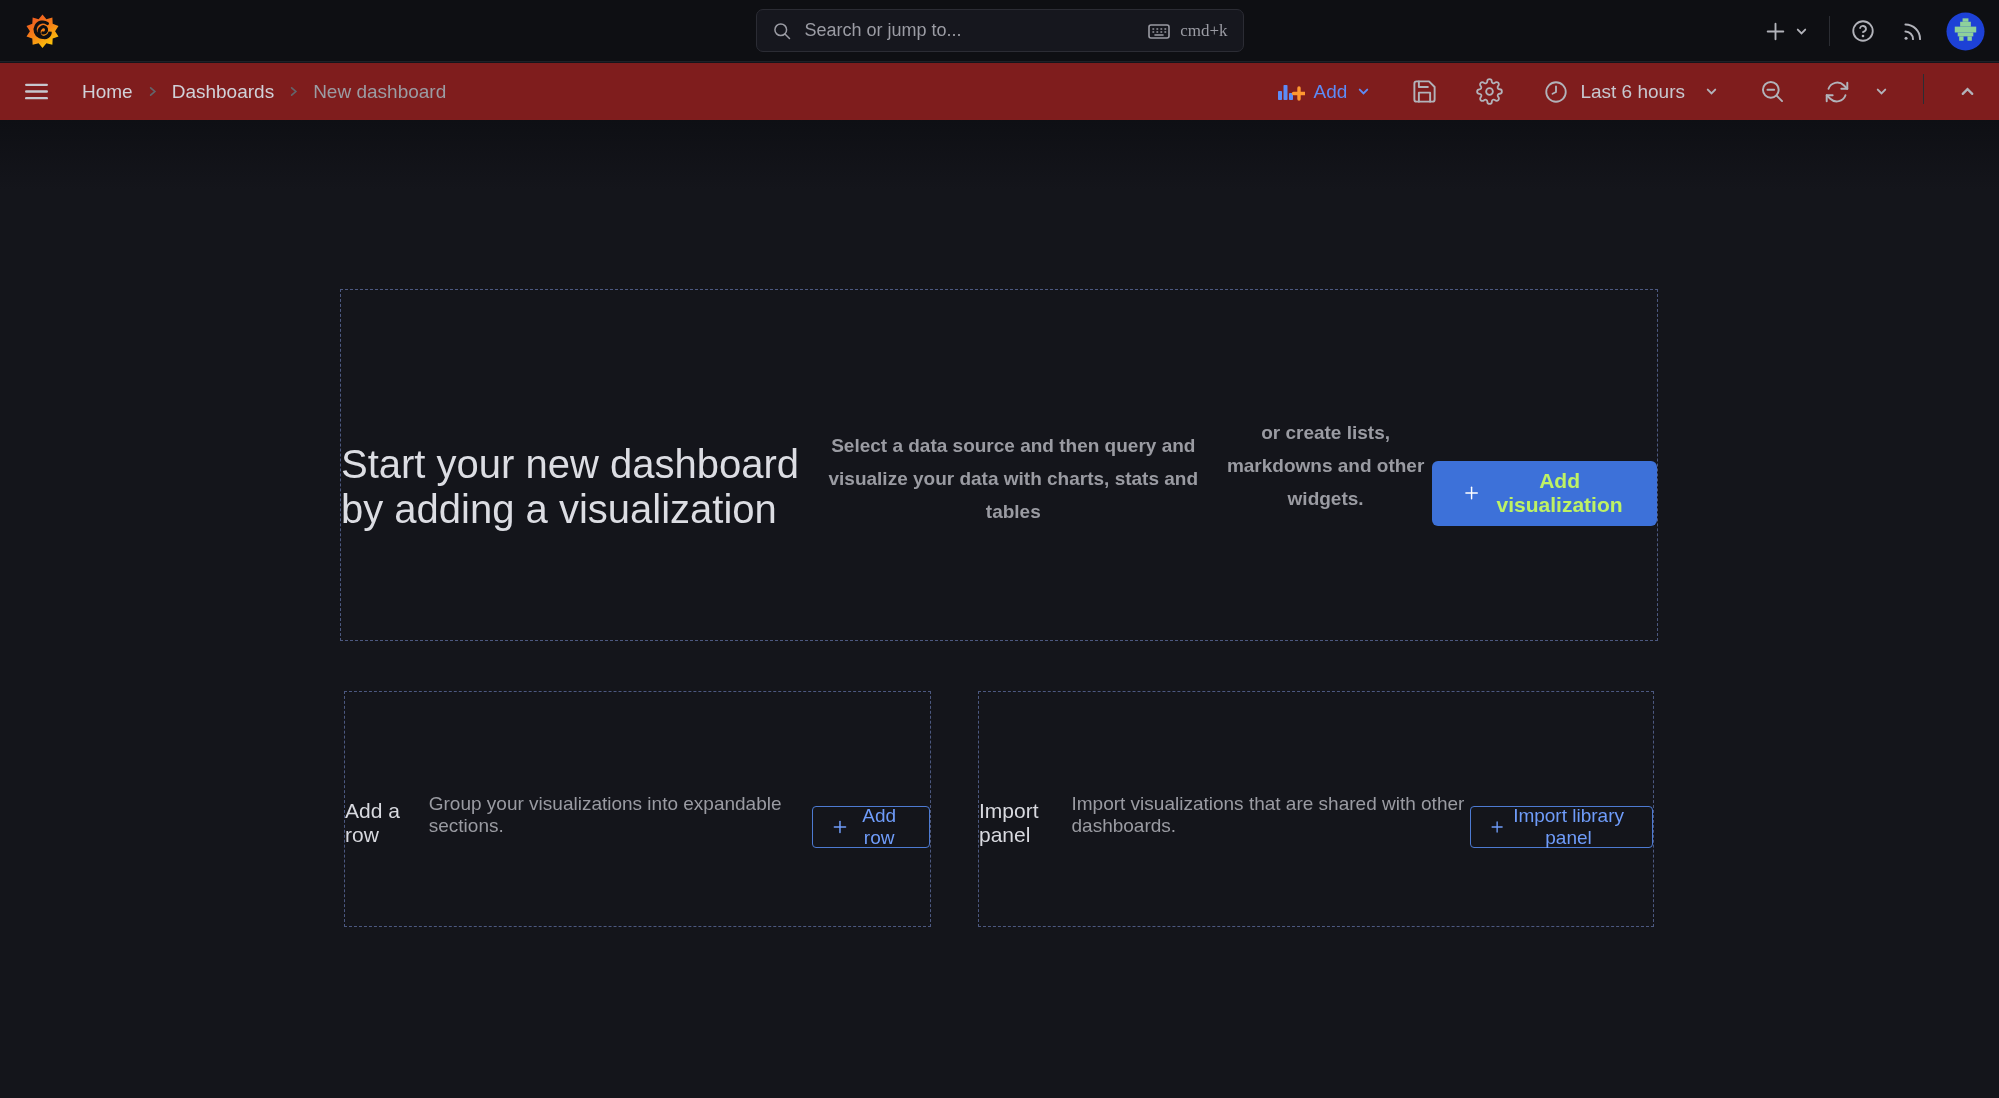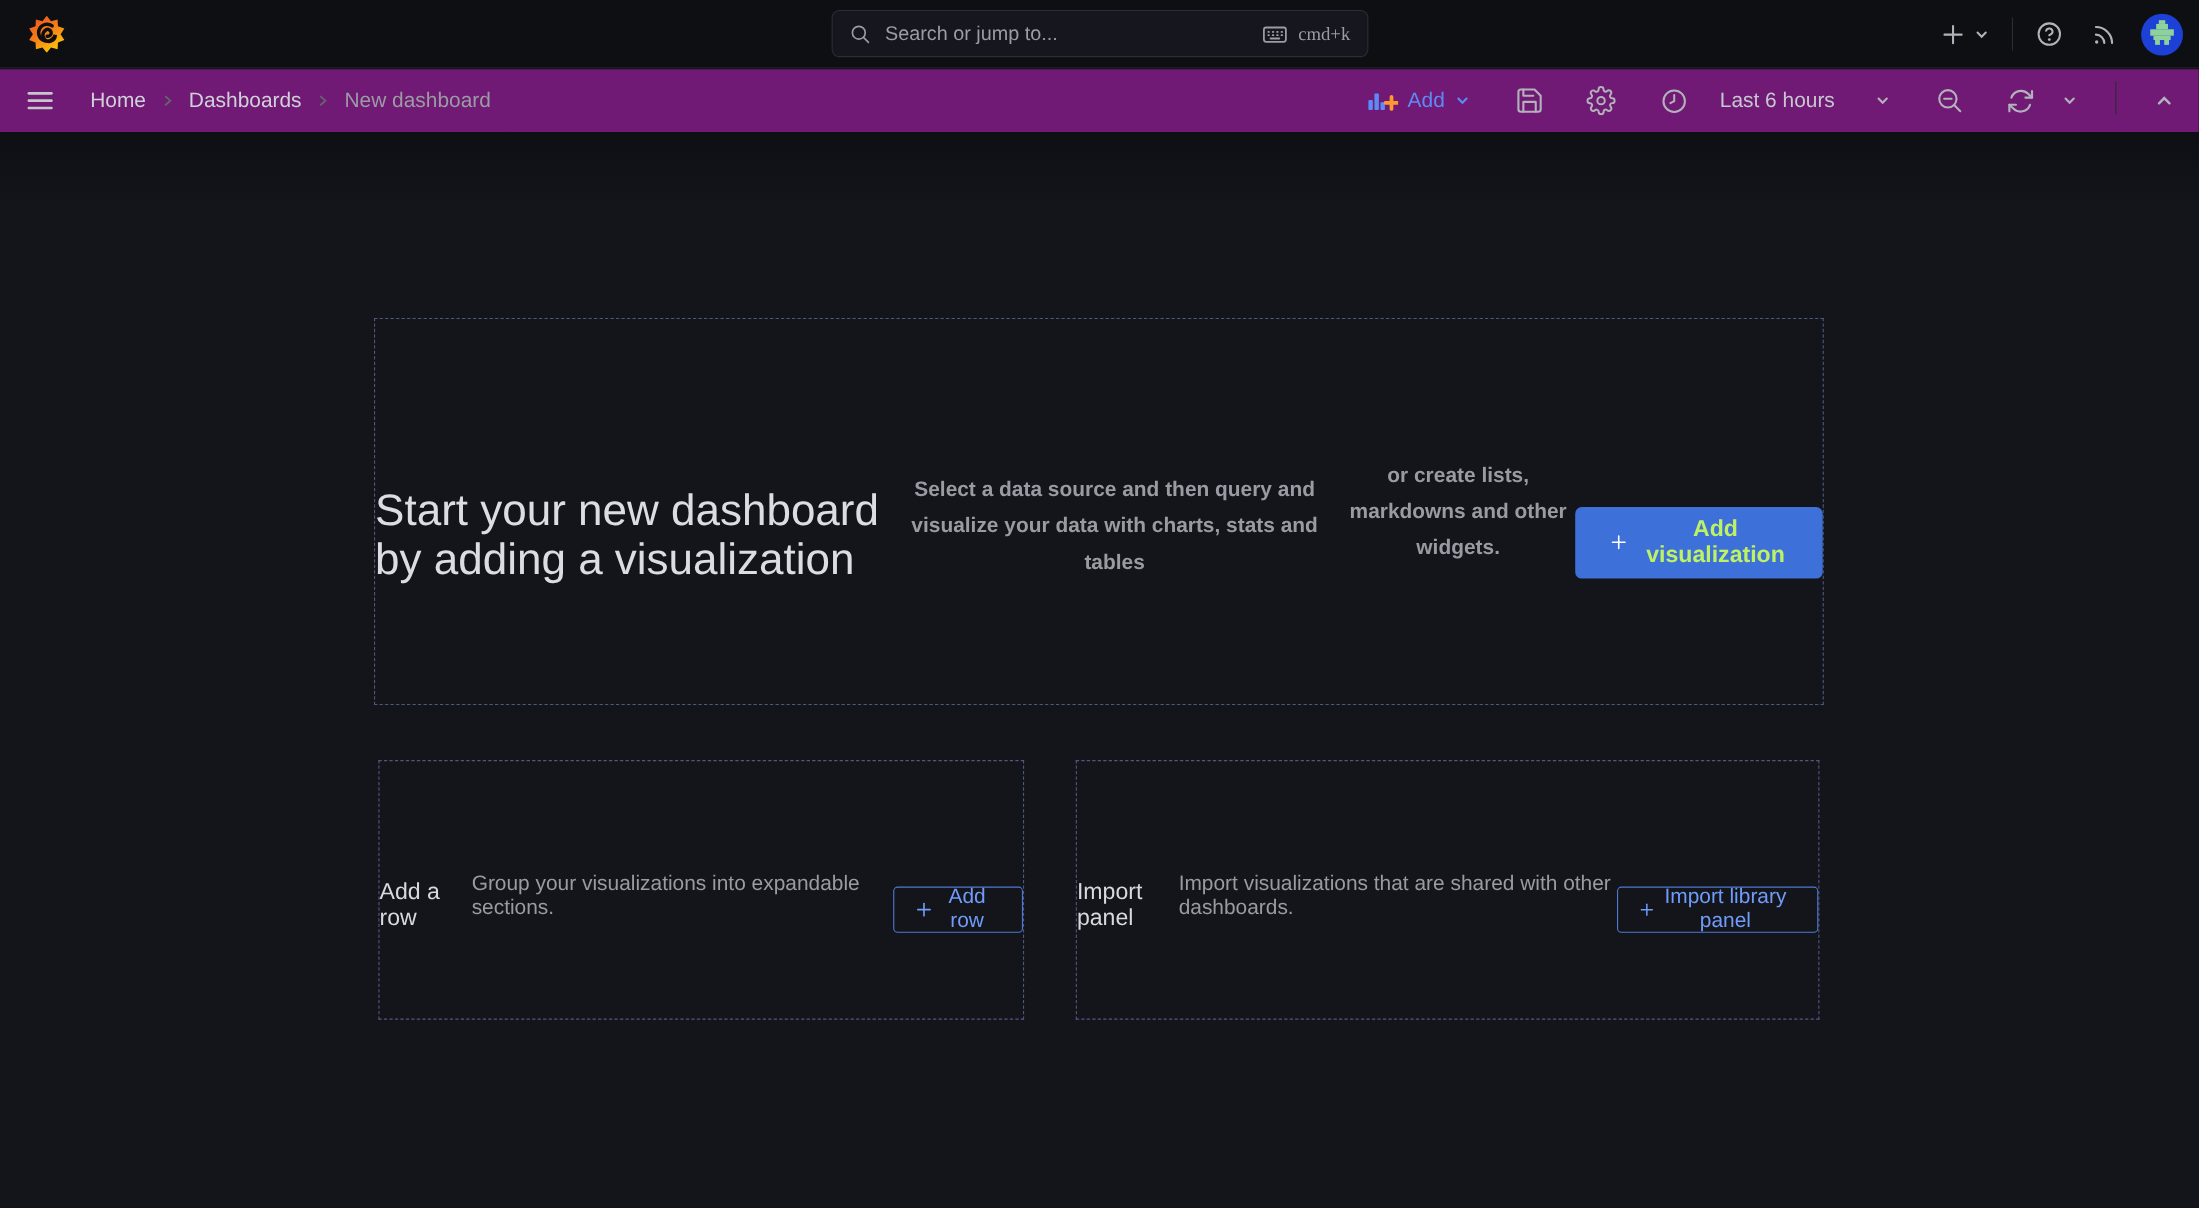--- a/index.html
+++ b/index.html
@@ -15,28 +15,28 @@
     padding:1px 15px; gap:11px; color:#9b9ca4; cursor:text; }
   .search-input { flex:1; background:transparent; border:none; outline:none; color:#d5d6dd; font-size:18px; font-family:inherit; min-width:0; }
   .search-input::placeholder { color:#9b9ca4; opacity:1; }
   .kbd-hint { display:flex; align-items:center; gap:9px; font-size:17px; color:#9b9ca4; white-space:nowrap;font-family:Liberation Serif, serif; }
   .topbar-right { position:absolute; right:14px; top:0; height:62px; display:flex; align-items:center; gap:16px; }
   .icon-btn { display:flex; align-items:center; justify-content:center; background:none; border:none; padding:4px; color:#b2b3ba; cursor:pointer; }
   .vdivider { width:1px; height:30px; background:#2b2d33; }
   .avatar-btn { background:none; border:none; padding:0; cursor:pointer; display:flex; }
 
   
-  .toolbar { position:absolute; top:63px; left:0; right:0; height:57px; background:#701a75; display:flex; align-items:center; padding:0 18px; }
+  .toolbar { position:absolute; top:63px; left:0; right:0; height:57px; background:#7f1d1d; display:flex; align-items:center; padding:0 18px; }
   .breadcrumb { display:flex; align-items:center; gap:13px; margin-left:27px; font-size:19px; }
   .crumb-link { color:#d0d1d8; font-weight:500; cursor:pointer; }
   .crumb-current { color:#9b9ca3; font-weight:400; }
   .crumb-sep { display:flex; color:#63656c; }
   .toolbar-right { margin-left:auto; display:flex; gap:30px; }
   .addpanel-btn { display:flex; align-items:center; gap:9px; background:none; border:none; color:#5d8bf6; font-size:19px; font-weight:500; font-family:inherit; cursor:pointer; }
-  .timepicker-btn { display:flex; align-items:center; gap:28px; background:none; border:none; color:#c7c8cf; font-size:19px; font-weight:500; font-family:inherit; cursor:pointer; }
+  .timepicker-btn { display:flex; align-items:center; gap:11px; background:none; border:none; color:#c7c8cf; font-size:19px; font-weight:500; font-family:inherit; cursor:pointer; }
   .timepicker-btn .clock { color:#b2b3ba; }
   .refresh-group { display:flex; align-items:center; gap:16px; }
 
   
   .canvas { position:absolute; top:120px; left:0; right:0; bottom:0;
     background:linear-gradient(180deg,#0e0f14 0px,#14151b 70px); }
   .dashed-panel { position:absolute; border:1px dashed #4c5880; display:flex; flex-direction:row; align-items:center; }
   .empty-panel { left:340px; top:169px; width:1318px; height:352px; }
   .empty-title { margin:44px 0 0; font-size:40px; font-weight:500; color:#dcdde3; }
   .empty-sub { margin:0; font-size:19px; line-height:33px; color:#9a9ba2; text-align:center;font-weight:bold; }

